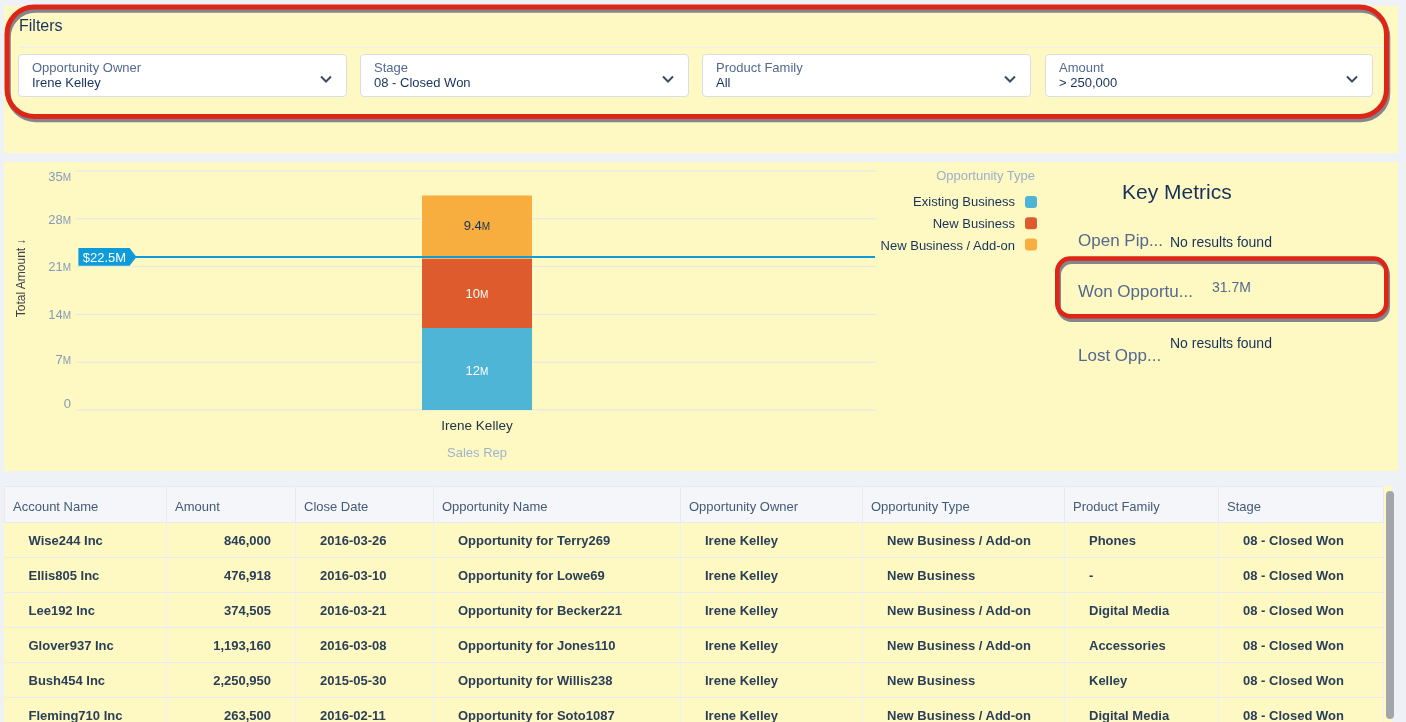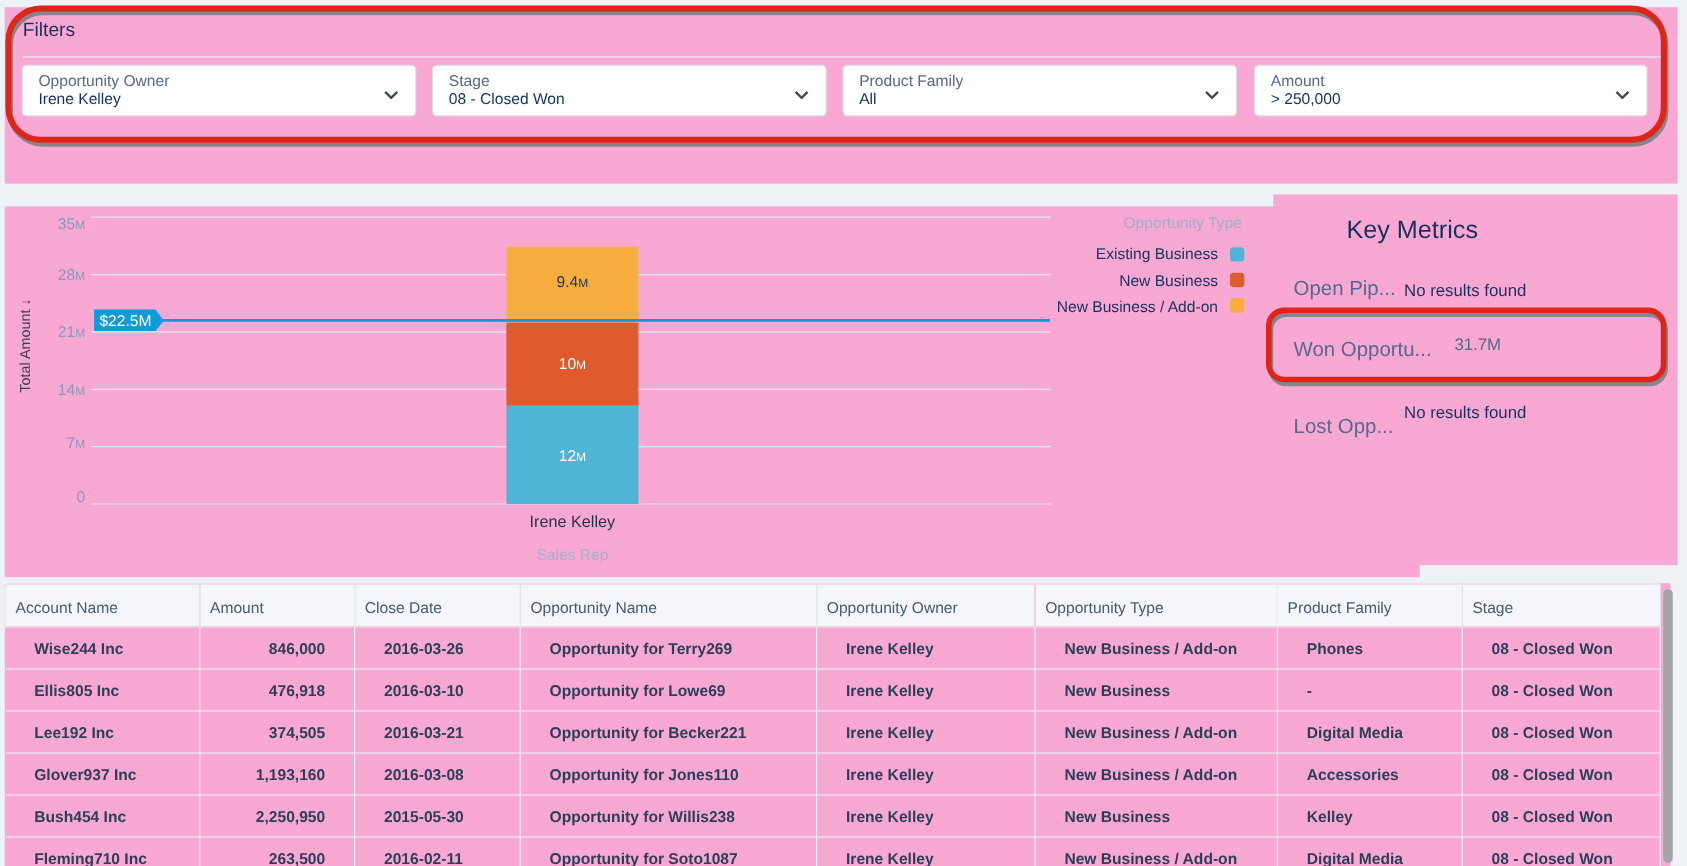--- a/index.html
+++ b/index.html
@@ -1,18 +1,18 @@
 <!DOCTYPE html>
 <html><head>
 <meta charset="utf-8">
 <style>
 * { margin:0; padding:0; box-sizing:border-box; }
 html,body { width:1406px; height:722px; overflow:hidden; }
 body { background:#eef1f6; font-family:"Liberation Sans", sans-serif; position:relative; }
-.card { position:absolute; background:#f9a8d4; }
+.card { position:absolute; background:#fef9c3; }
 
 
 #filters { left:4px; top:6px; width:1394px; height:147px; }
 #filters h1 { position:absolute; left:15px; top:11px; font-size:16px; font-weight:400; color:#16325c; }
 #fsep { position:absolute; left:15px; top:41px; width:1368px; height:1px; background:#eceef3; }
 .fbox { position:absolute; top:48px; height:43px; border:1px solid #d9dde6; border-radius:4px; background:#fff; }
 .fbox .lab { position:absolute; left:13px; top:5px; font-size:13px; color:#54698d; }
 .fbox .val { position:absolute; left:13px; top:20px; font-size:13px; color:#16325c; }
 .fbox svg { position:absolute; right:14px; top:20px; }
 
@@ -60,21 +60,21 @@
   </div>
   <div class="fbox" style="left:1041px;width:328px;">
     <div class="lab">Amount</div>
       <div class="val">&gt; 250,000</div>
     <svg width="12" height="8" viewBox="0 0 12 8">
         <path d="M1 1.5 L6 6.5 L11 1.5" fill="none" stroke="#3e4b63" stroke-width="2"></path>
       </svg>
   </div>
 </div>
 
-<div class="card" id="chartcard" style="left:4px; top:172px; width:1179px; height:309px;">
+<div class="card" id="chartcard" style="left:4px; top:162px; width:1179px; height:309px;">
 <svg width="1047" height="309" viewBox="0 0 1047 309" font-family="Liberation Sans, sans-serif">
 
   <g stroke="#e0e5ee" stroke-width="1">
     <line x1="72" y1="9" x2="872" y2="9"></line>
     <line x1="72" y1="56.8" x2="872" y2="56.8"></line>
     <line x1="72" y1="104.6" x2="872" y2="104.6"></line>
     <line x1="72" y1="152.4" x2="872" y2="152.4"></line>
     <line x1="72" y1="200.2" x2="872" y2="200.2"></line>
     <line x1="72" y1="248" x2="872" y2="248"></line>
   </g>

